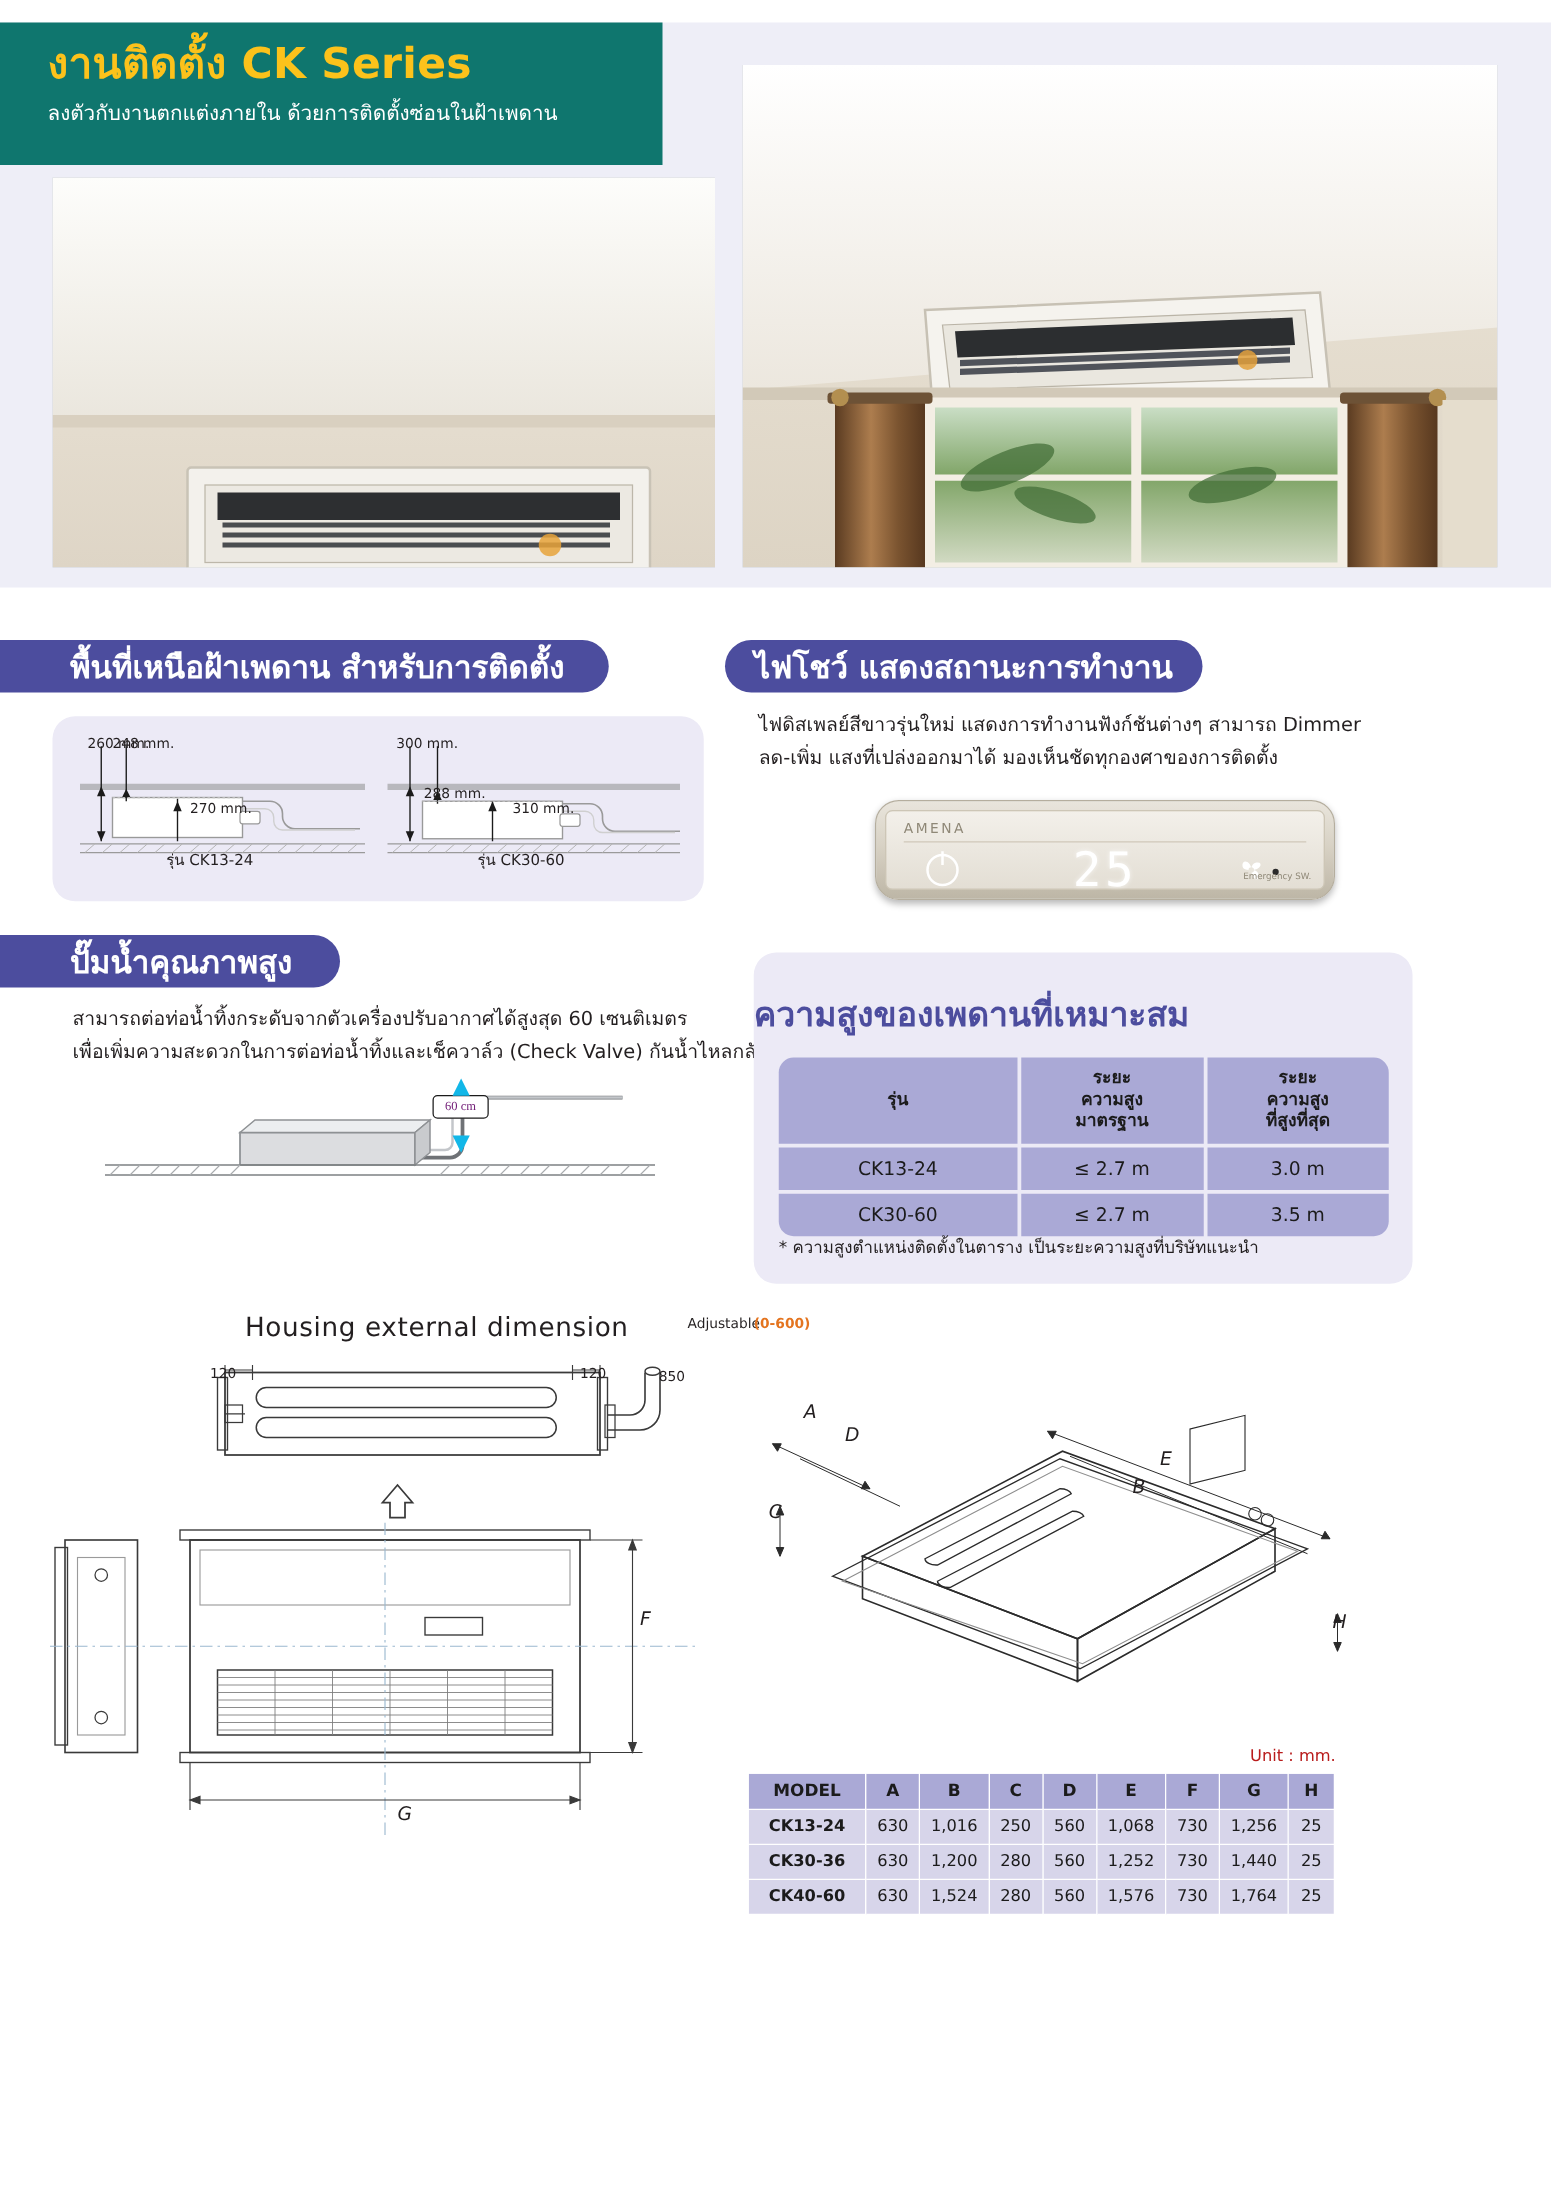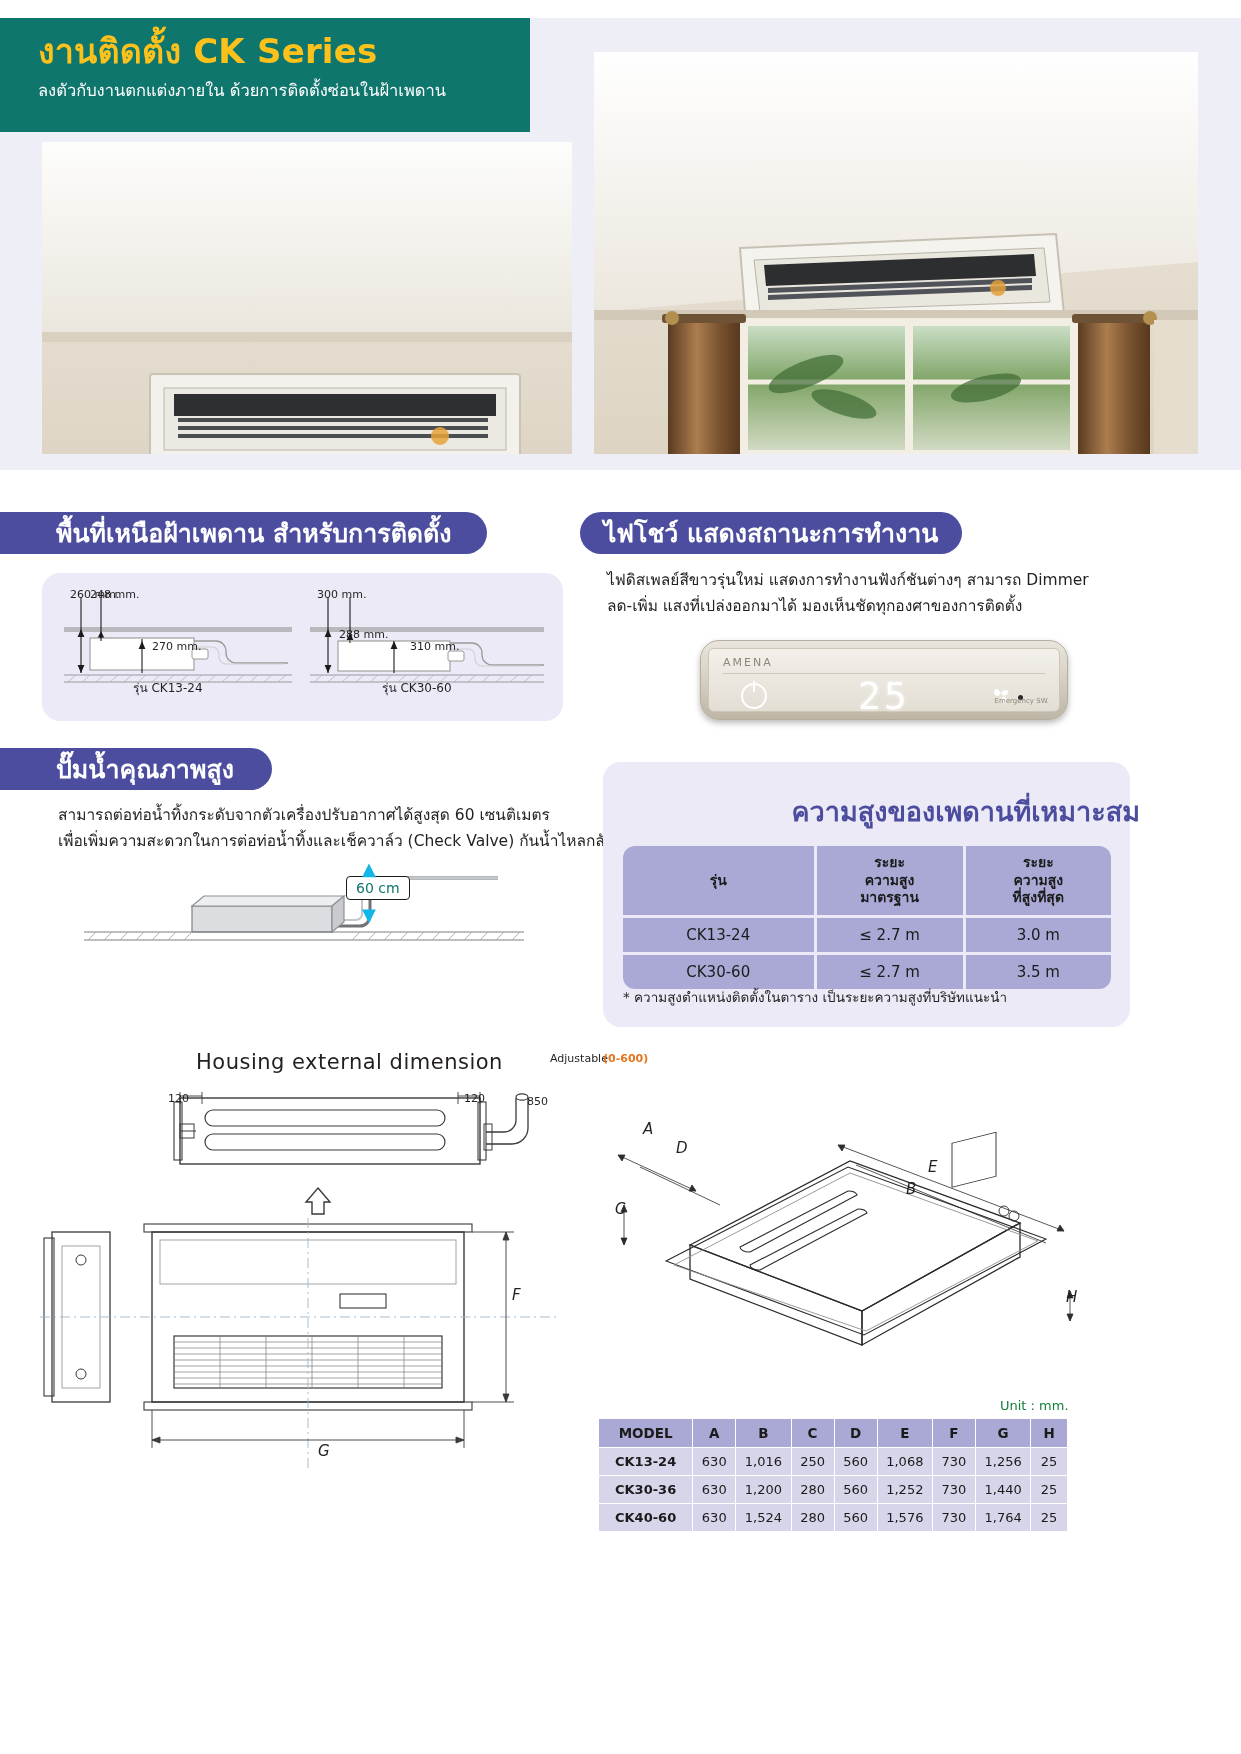--- a/index.html
+++ b/index.html
@@ -34,21 +34,21 @@
   }
 
   
   .panel{position:absolute;background:#eceaf6;border-radius:18px;}
 
   
   .bodytext{position:absolute;font-size:15.5px;color:#231f20;line-height:1.62;}
 
   
   .ch-title{
-    position:absolute;width:100%;text-align:right;font-size:27px;font-weight:bold;color:#4c4d9e;padding-left:10px;
+    position:absolute;width:100%;text-align:left;font-size:27px;font-weight:bold;color:#4c4d9e;
   }
   .ch-table{position:absolute;border-collapse:separate;border-spacing:3px;}
   .ch-table th,.ch-table td{
     background:#aaa9d6;color:#1b1b1b;font-size:15px;text-align:center;vertical-align:middle;
     padding:8px 4px;font-weight:normal;
   }
   .ch-table th{font-weight:bold;font-size:14px;line-height:1.25;}
   .ch-table tr:first-child th:first-child{border-top-left-radius:12px;}
   .ch-table tr:first-child th:last-child{border-top-right-radius:12px;}
   .ch-table tr:last-child td:first-child{border-bottom-left-radius:12px;}
@@ -59,34 +59,34 @@
   .md-table{position:absolute;border-collapse:collapse;}
   .md-table th{
     background:#aaa9d6;color:#1b1b1b;font-size:13.5px;font-weight:bold;
     border:1px solid #ffffff;padding:6px 0;text-align:center;
   }
   .md-table td{
     background:#d7d5ea;color:#1b1b1b;font-size:13px;border:1px solid #ffffff;
     padding:6px 0;text-align:center;
   }
   .md-table td.modelcell{font-weight:bold;}
-  .unit-label{position:absolute;font-size:13px;color:#15803d;}
+  .unit-label{position:absolute;font-size:13px;color:#b91c1c;}
 
   
   .dw-label{position:absolute;font-size:13px;color:#231f20;}
   .dw-label.small{font-size:10px;}
   .dw-title{position:absolute;font-size:21px;color:#231f20;letter-spacing:.5px;}
   .dw-dim{position:absolute;font-size:11px;color:#231f20;}
   .dw-orange{color:#e4741f;font-weight:bold;}
   .dw-letter{position:absolute;font-size:15px;color:#231f20;font-style:italic;}
 
   
   .cm-badge{
     position:absolute;border:1.5px solid #1b1b1b;background:#fff;border-radius:4px;
-    font-size:14px;color:#0f766e;padding:3px 9px;
+    font-size:10px;color:#701a75;padding:3px 9px;font-family:Liberation Serif, serif;
   }
   .arrow-cyan{position:absolute;color:#12b7e8;font-size:18px;line-height:1;}
 
   
   .ctrl-shell{
     position:absolute;border-radius:19px;
     background:linear-gradient(180deg,#e9e5dc 0%,#d8d2c5 45%,#bdb6a6 100%);
     box-shadow:0 3px 6px rgba(0,0,0,.28);
     border:1px solid #b5ae9e;box-sizing:border-box;padding:7px;
   }

